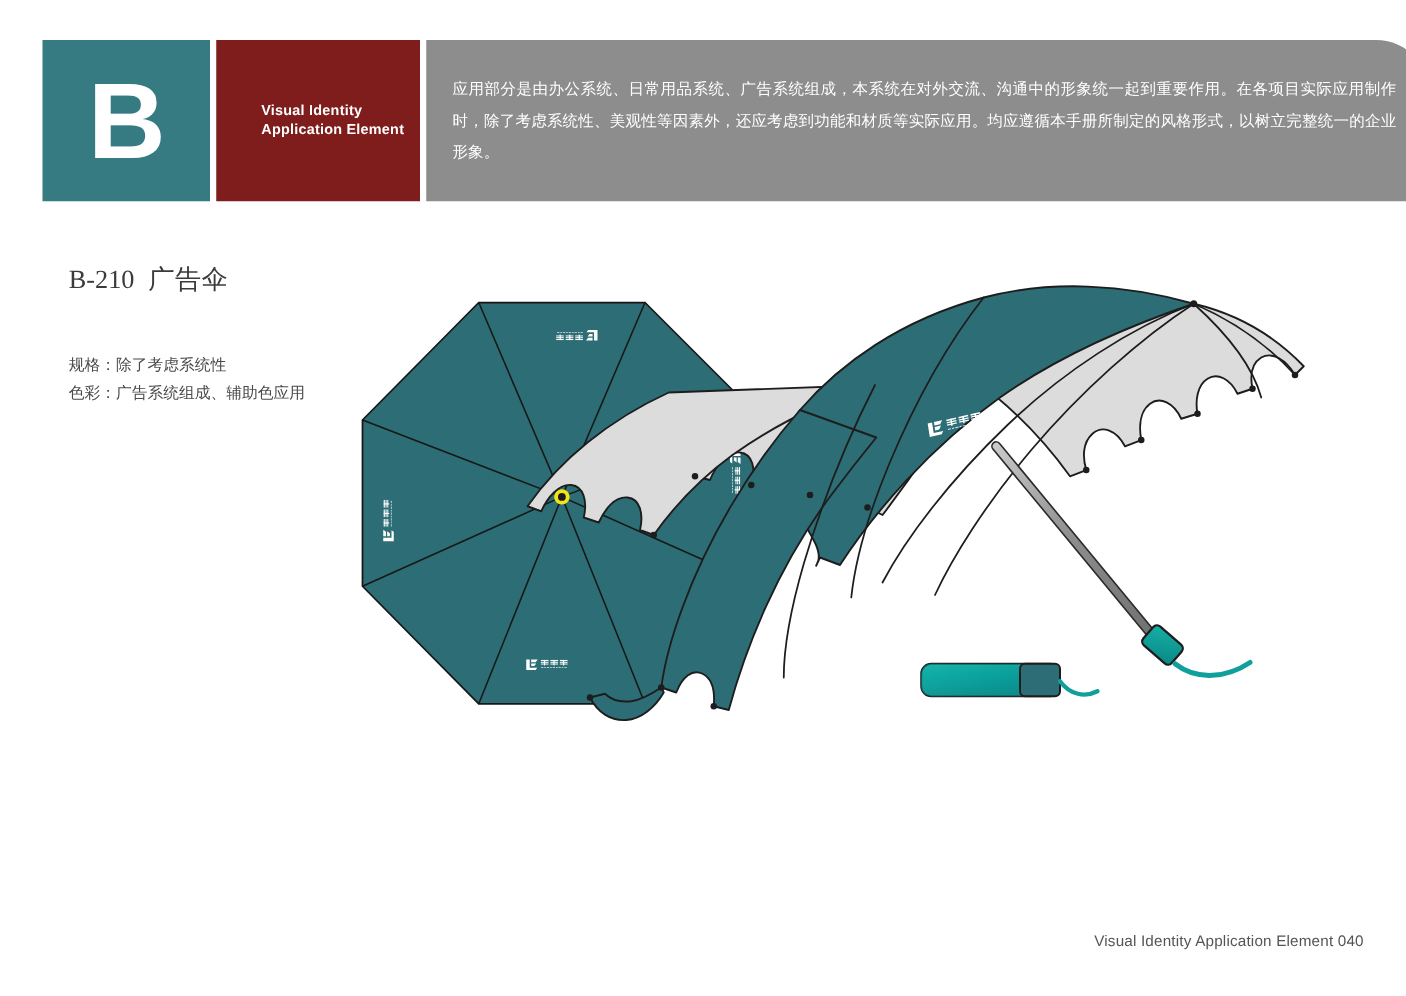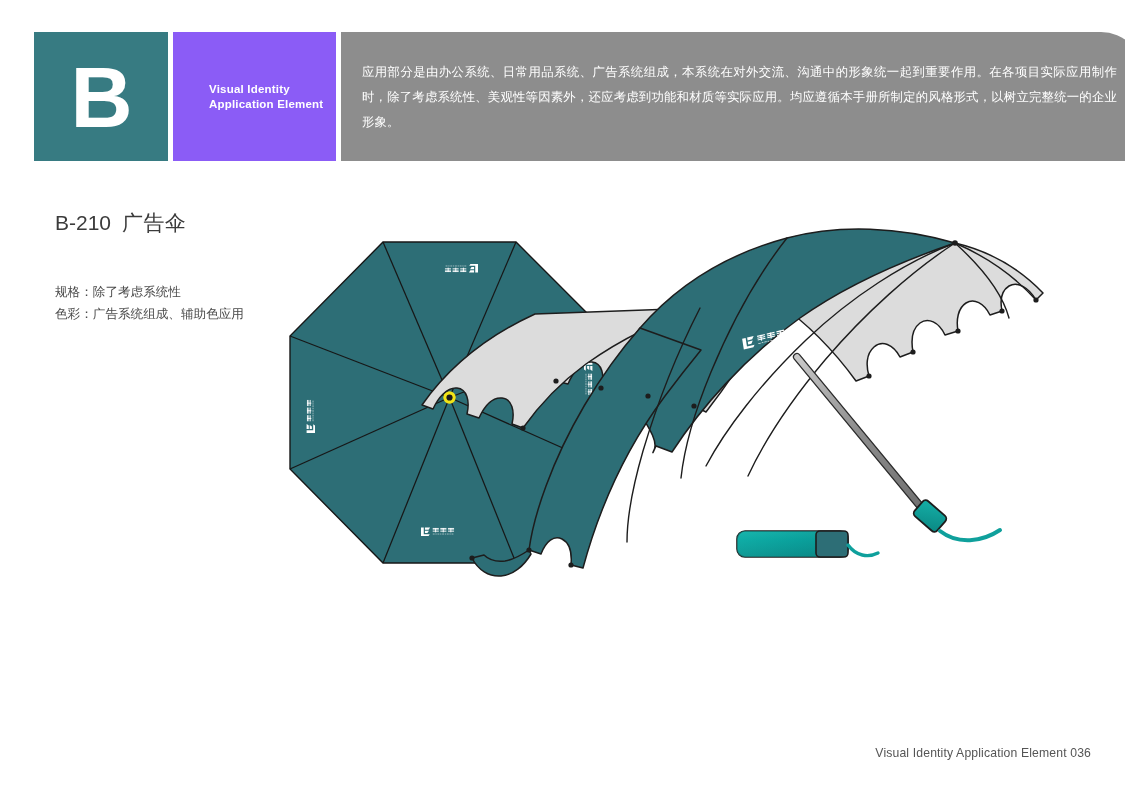--- a/index.html
+++ b/index.html
@@ -16,41 +16,41 @@
     position:absolute;left:0;top:0;width:134px;height:129px;
     background:#377b82;
   }
   .hdr-letter span{
     position:absolute;left:0;right:0;top:50%;transform:translateY(-50%);
     text-align:center;color:#ffffff;font-size:86px;font-weight:bold;
     line-height:1;letter-spacing:-1px;
   }
   .hdr-yellow{
     position:absolute;left:139px;top:0;width:163px;height:129px;
-    background:#8b5cf6;
+    background:#7f1d1d;
   }
   .hdr-yellow .vi-en{
     position:absolute;left:36px;top:50%;transform:translateY(-50%);
     color:#ffffff;font-size:11.5px;line-height:15px;font-weight:bold;
     letter-spacing:.2px;white-space:pre-line;
   }
   .hdr-gray{
     position:absolute;left:307px;top:0;width:802px;height:129px;
     background:#8d8d8d;border-top-right-radius:42px;
   }
   .hdr-gray p{
     position:absolute;left:21px;right:26px;top:50%;transform:translateY(-50%);
     margin:0;color:#ffffff;font-size:12.4px;line-height:25px;
     text-align:justify;letter-spacing:.1px;
   }
 
   
   .title{
     position:absolute;left:55px;top:209px;
-    font-size:21px;color:#3b3b3b;letter-spacing:.4px;white-space:nowrap;
+    font-size:21px;color:#3b3b3b;letter-spacing:.4px;white-space:nowrap;font-family:Liberation Serif, serif;
   }
   .title .code{letter-spacing:0;}
   .title .cn{margin-left:11px;}
 
   .specs{
     position:absolute;left:55px;top:282px;width:230px;
     font-size:12.6px;line-height:21.5px;color:#4a4a4a;
   }
   .specs div{white-space:nowrap;}
 
@@ -93,21 +93,21 @@
   <div class="title">
     <span class="code">B-210</span><span class="cn">广告伞</span>
   </div>
 
   <div class="specs">
     <div>规格：除了考虑系统性</div>
     <div>色彩：广告系统组成、辅助色应用</div>
   </div>
 
 
-  <div class="footer">Visual Identity Application Element 036</div>
+  <div class="footer">Visual Identity Application Element 040</div>
 
   <svg class="art" viewBox="0 0 1125 797">
     <defs>
 
       <g id="brandlogo">
 
         <path d="M0,1.0 L4.6,1.0 L4.6,12.0 L14.6,12.0 L12.6,15.0 L0,15.0 Z" fill="#ffffff"></path>
         <path d="M6.6,1.0 L15.2,1.0 L12.6,4.6 L6.6,4.6 Z" fill="#ffffff"></path>
         <path d="M6.6,6.2 L13.2,6.2 L10.8,9.8 L6.6,9.8 Z" fill="#ffffff"></path>
 

